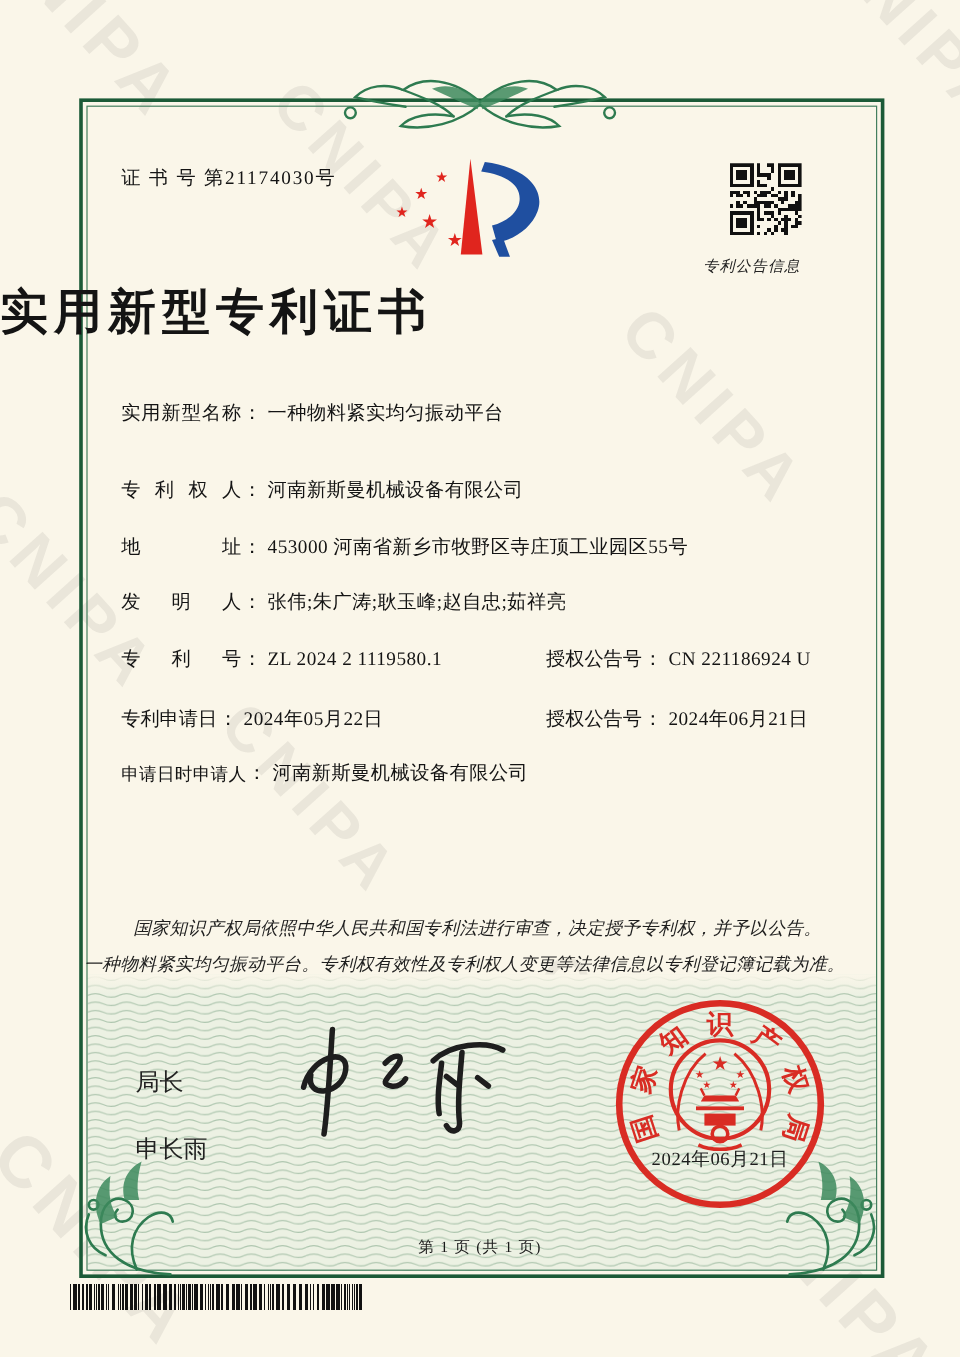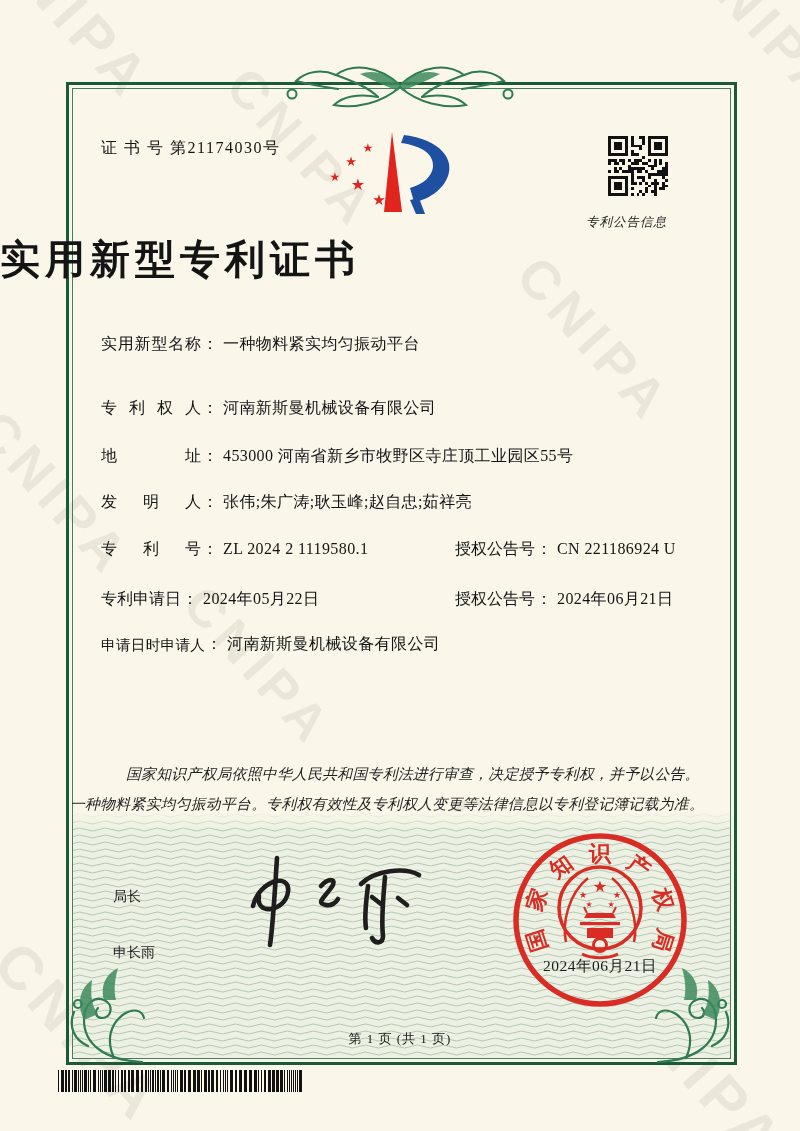--- a/index.html
+++ b/index.html
@@ -26,23 +26,23 @@
   .row{position:absolute;left:101px;font-size:16px;white-space:nowrap;}
   .flabel{display:inline-block;vertical-align:bottom;text-align:justify;text-align-last:justify;}
   .w6{width:100px;}
   .w7{width:104px;font-size:14.7px;}
   .colon{margin-left:1px;}
   .fvalue{margin-left:5px;letter-spacing:0.4px;}
   .rcol{position:absolute;left:354px;top:0;white-space:nowrap;}
   
   .statement{position:absolute;left:70px;top:760px;width:662px;font-size:14.8px;
              font-style:italic;line-height:29.5px;letter-spacing:0.3px;color:#1e1e1e;}
-  .st-line1{padding-left:56px;}
-  
-  .officer{position:absolute;left:113px;font-size:14px;
+  .st-line1{padding-left:41px;}
+  
+  .officer{position:absolute;left:113px;font-size:20px;
            font-family:"Liberation Sans","DejaVu Sans",sans-serif;color:#222;}
   .signature{position:absolute;left:225px;top:848px;}
   
   .seal{position:absolute;left:510px;top:830px;opacity:0.96;}
   
   .page-num{position:absolute;left:0;top:1030px;width:800px;text-align:center;
             font-size:13px;letter-spacing:1px;color:#1a1a1a;}
   .barcode{position:absolute;left:58px;top:1070px;}
 </style>
 </head>

